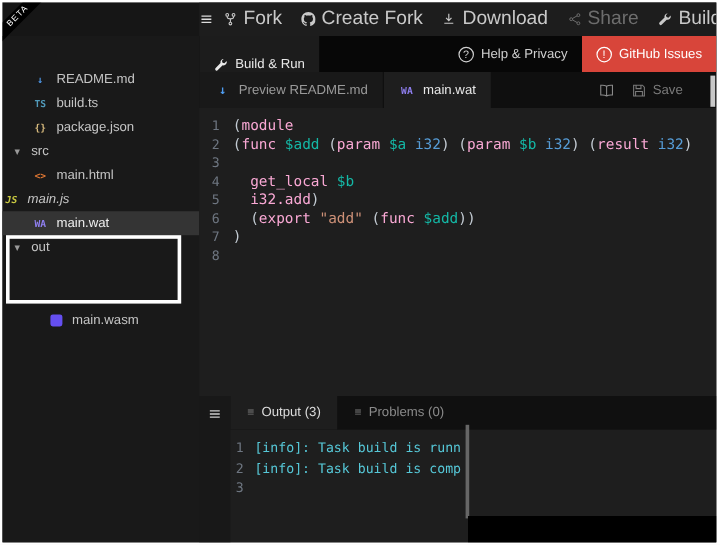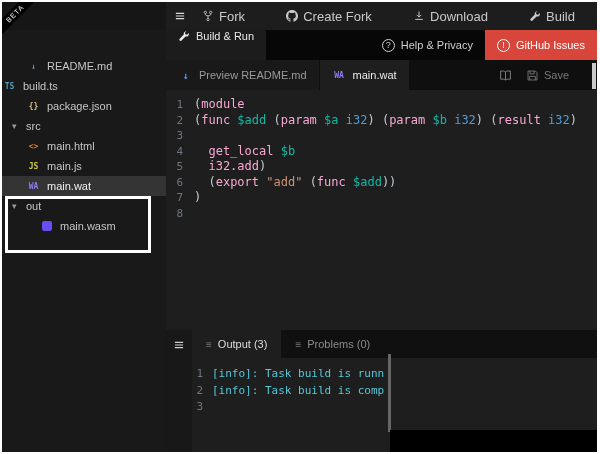--- a/index.html
+++ b/index.html
@@ -10,32 +10,32 @@
 
   
   .brand{position:absolute;left:0;top:0;width:164px;height:28px;background:#1e88e5;color:#fff;
     display:flex;align-items:center;justify-content:center;font-size:12.5px;padding-left:10px}
   .ribbon-wrap{position:absolute;left:0;top:0;width:38px;height:38px;overflow:hidden;z-index:6}
   .ribbon{position:absolute;left:-27px;top:6px;width:80px;transform:rotate(-45deg);background:#000;
     color:#fff;font-size:7px;text-align:center;padding:2px 0;letter-spacing:1px}
 
   
   .topbar{position:absolute;left:164px;top:0;right:0;height:28px;background:#1d1d1d;display:flex;
-    align-items:center;color:#c9c9c9;font-size:13px}
+    align-items:center;color:#c9c9c9;font-size:16px}
   .menu-btn{width:28px;height:100%;display:flex;align-items:center;justify-content:center;cursor:pointer;color:#ddd}
   .tb-items{display:flex;align-items:center;height:100%;flex:1;justify-content:space-between;padding-right:14px}
   .tbi{display:flex;align-items:center;gap:5px;padding:0 8px;height:100%;cursor:pointer;white-space:nowrap}
   .tbi.dis{color:#6d6d6d}
   .icn{display:inline-flex}
   .icn svg{width:12px;height:12px;display:block}
 
   
   .secondbar{position:absolute;left:164px;top:28px;right:0;height:30px;background:#070707;display:flex;
     align-items:stretch;font-size:11px;color:#ddd}
-  .buildrun{display:flex;align-items:flex-start;gap:6px;background:#1c1c1c;padding:0 12px;cursor:pointer;color:#e8e8e8}
+  .buildrun{display:flex;align-items:flex-end;gap:6px;background:#1c1c1c;padding:0 12px;cursor:pointer;color:#e8e8e8}
   .help{margin-left:auto;display:flex;align-items:center;gap:6px;padding:0 12px;color:#cfcfcf;cursor:pointer}
   .issues{display:flex;align-items:center;gap:6px;background:#d8453a;color:#fff;padding:0 12px;cursor:pointer}
   .circ{width:13px;height:13px;border:1px solid currentColor;border-radius:50%;display:inline-flex;
     align-items:center;justify-content:center;font-size:9px;flex:none}
 
   
   .sidebar{position:absolute;left:0;top:28px;width:164px;bottom:0;background:#191919}
   .tree{padding-top:26px}
   .trow{height:20px;display:flex;align-items:center;gap:6px;color:#c5c5c5;font-size:11px;cursor:pointer}
   .trow.sel{background:#343434;color:#eee}
@@ -122,20 +122,31 @@
             <span>Create Fork</span>
           </div>
           <div class="tbi">
             <span class="icn">
               <svg viewBox="0 0 16 16" fill="none" stroke="currentColor" stroke-width="1.3">
                 <path d="M8 2v7M5 6.5 8 9.5l3-3M3 12.5h10"></path>
               </svg>
             </span>
             <span>Download</span>
           </div>
+          <div class="tbi dis">
+            <span class="icn">
+              <svg viewBox="0 0 16 16" fill="none" stroke="currentColor" stroke-width="1.1">
+                <circle cx="12" cy="3.5" r="1.6"></circle>
+                <circle cx="4" cy="8" r="1.6"></circle>
+                <circle cx="12" cy="12.5" r="1.6"></circle>
+                <path d="M5.5 7.2l5-2.9M5.5 8.8l5 2.9"></path>
+              </svg>
+            </span>
+            <span>Share</span>
+          </div>
           <div class="tbi">
             <span class="icn">
               <svg viewBox="0 0 16 16">
                 <path fill="currentColor" d="M11.2 1.6a3.6 3.6 0 0 0-3.5 4.5L2.3 11.5a1.7 1.7 0 1 0 2.4 2.4l5.4-5.4a3.6 3.6 0 0 0 4.4-4.6L12 6.3 9.9 5.6 9.2 3.5z"></path>
               </svg>
             </span>
             <span>Build</span>
           </div>
         </div>
     </div>
@@ -158,49 +169,49 @@
         <span>GitHub Issues</span>
       </div>
     </div>
 
     <div class="sidebar">
       <div class="tree">
           <div class="trow" style="padding-left: 24px;">
             <span class="fic" style="color:#4f9cf0">↓</span>
             <span class="tlabel">README.md</span>
           </div>
-          <div class="trow" style="">
+          <div class="trow" style="padding-left: 24px;">
             <span class="fic" style="color:#519aba">TS</span>
             <span class="tlabel">build.ts</span>
           </div>
           <div class="trow" style="padding-left: 24px;">
             <span class="fic" style="color:#d7ba7d">{}</span>
             <span class="tlabel">package.json</span>
           </div>
           <div class="trow" style="padding-left: 10px;">
             <span class="caret">▾</span>
             <span class="tlabel">src</span>
           </div>
           <div class="trow" style="padding-left: 24px;">
             <span class="fic" style="color:#e37933">&lt;&gt;</span>
             <span class="tlabel">main.html</span>
           </div>
-          <div class="trow" style="padding-left: 24px;">
+          <div class="trow" style=" font-style: italic;">
             <span class="fic" style="color:#cbcb41">JS</span>
             <span class="tlabel">main.js</span>
           </div>
           <div class="trow sel" style="padding-left: 24px;">
             <span class="fic" style="color:#8f7ff0">WA</span>
             <span class="tlabel">main.wat</span>
           </div>
           <div class="trow" style="padding-left: 10px;">
             <span class="caret">▾</span>
             <span class="tlabel">out</span>
           </div>
-          <div class="trow" style="padding-left: 38px;">
+          <div class="trow" style="padding-left: 38px; margin-top: 41px;">
             <span class="fic solid" style="background:#654ff0"></span>
             <span class="tlabel">main.wasm</span>
           </div>
         </div>
       <div class="annotation"></div>
     </div>
 
     <div class="tabbar">
       <div class="etabs">
           <div class="etab">

